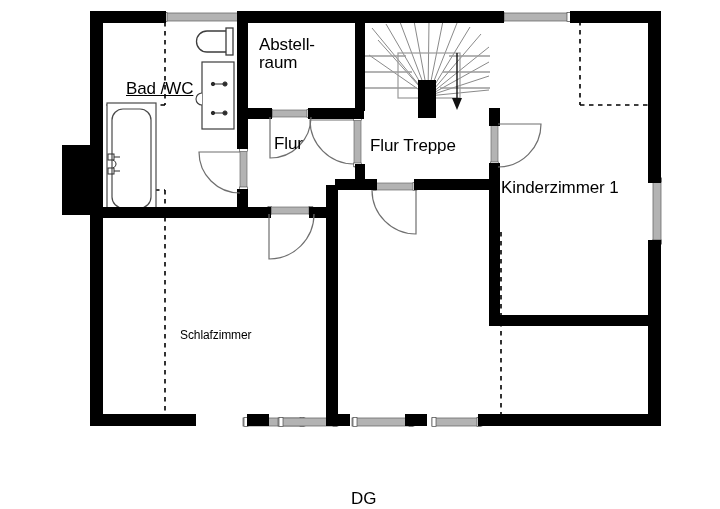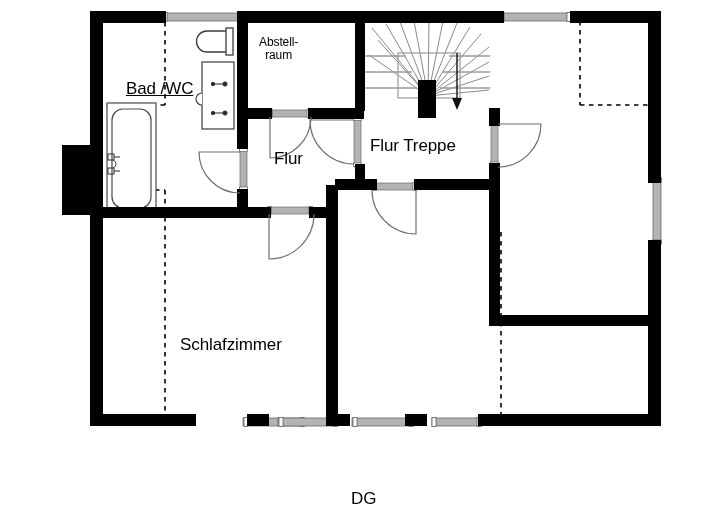--- a/index.html
+++ b/index.html
@@ -264,29 +264,30 @@
 
       <path d="M 269 214 L 269 259 A 45 45 0 0 0 314 214"></path>
 
       <path d="M 416 190 L 416 234 A 44 44 0 0 1 372 190"></path>
     </g>
 
   </svg>
 
   <div class="room-label" style="left:126px; top:80px; font-size:17px;text-decoration:underline;">Bad /WC</div>
 
-  <div class="room-label" style="left:259px; top:36px; font-size:12px;text-align:center;">Abstell-
+  <div class="room-label" style="left:259px; top:36px; font-size:17px;">Abstell-
 raum</div>
 
-  <div class="room-label" style="left:274px; top:150px; font-size:17px;">Flur</div>
+  <div class="room-label" style="left:274px; top:135px; font-size:17px;">Flur</div>
 
   <div class="room-label" style="left:370px; top:137px; font-size:17px;text-align:right;">Flur Treppe</div>
 
-
-
-  <div class="room-label" style="left:180px; top:336px; font-size:17px;text-align:right;">Schlafzimmer</div>
+  <div class="room-label" style="left:501px; top:179px; font-size:17px;">Kinderzimmer 1</div>
+
+
+  <div class="room-label" style="left:180px; top:329px; font-size:12px;text-align:right;">Schlafzimmer</div>
 
   <div class="caption-block" style="left:351px; top:448px; font-size:17px;">
     <span class="caption-line">DG</span>
     
   </div>
 
 </div>
 
 </body></html>

